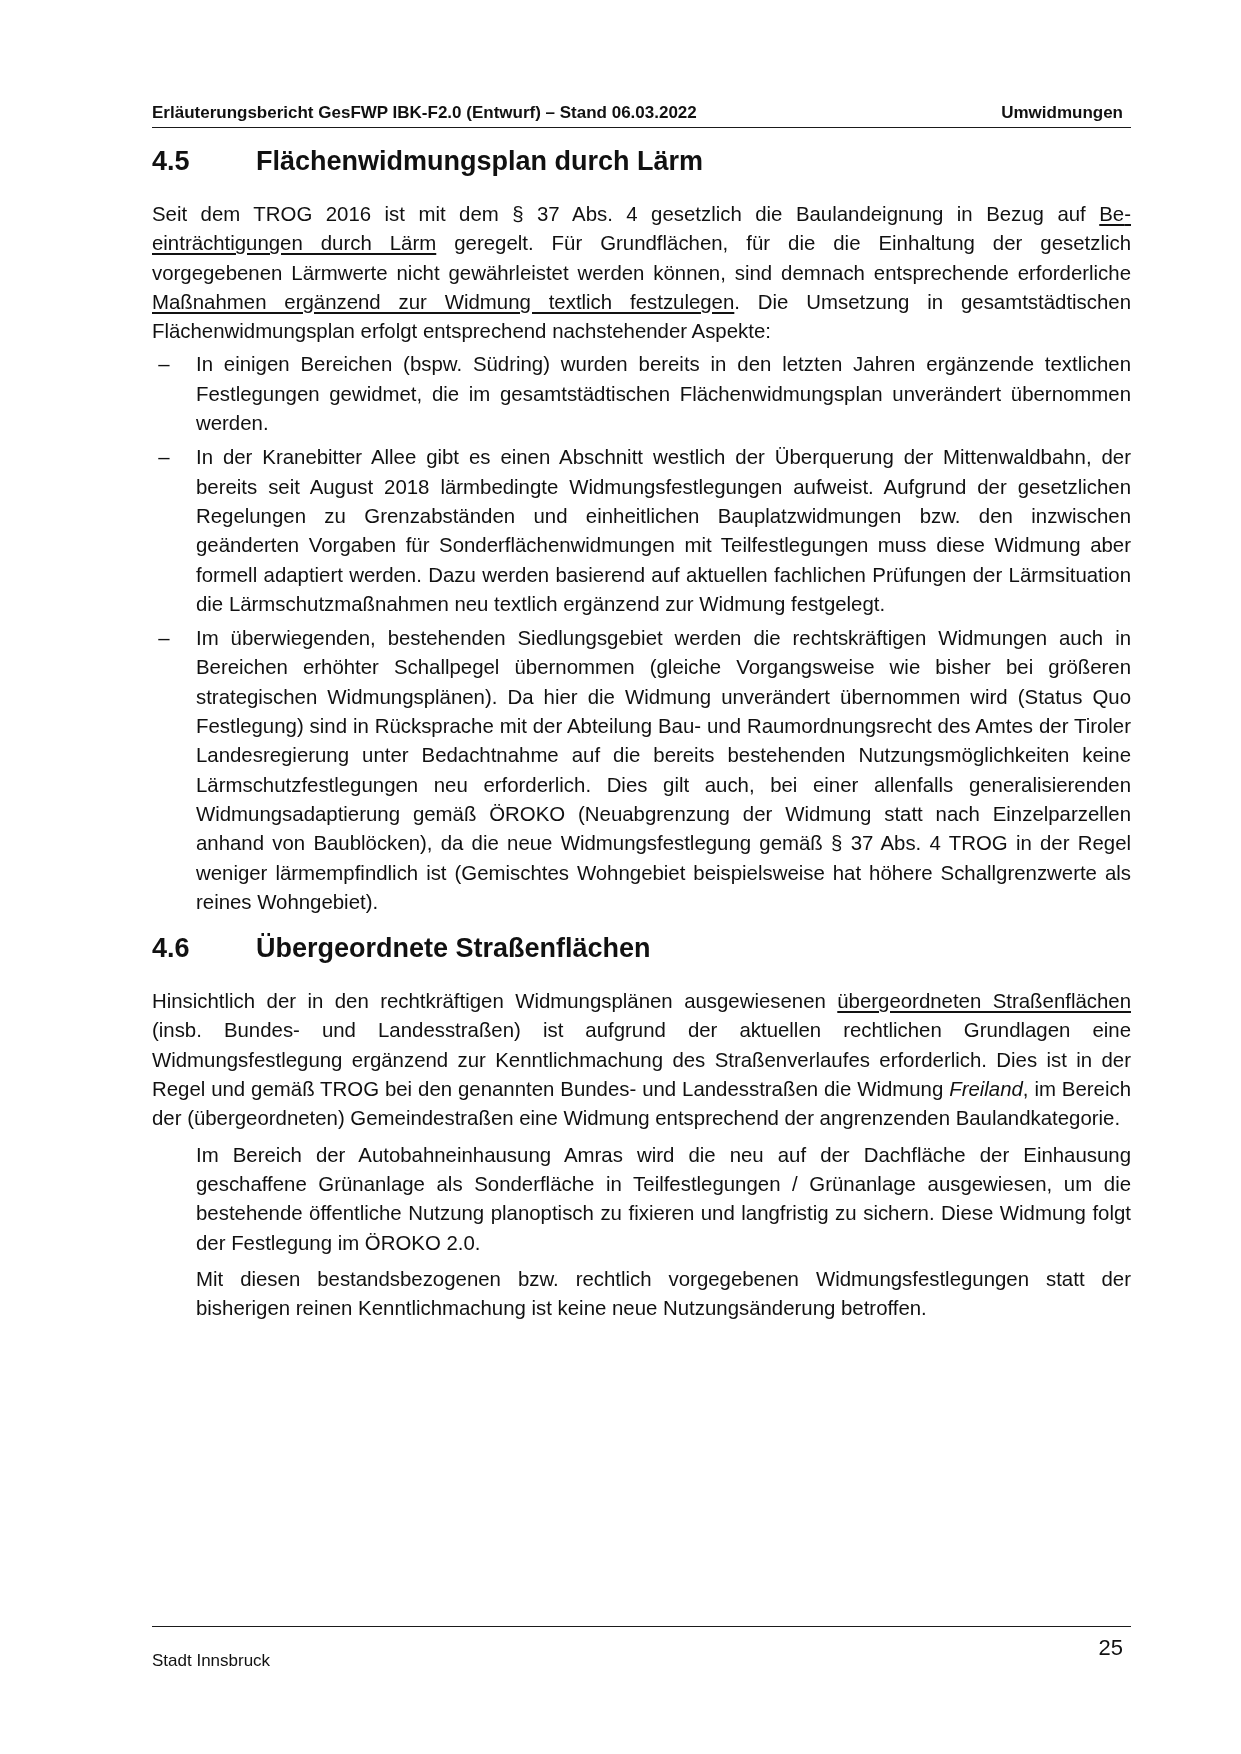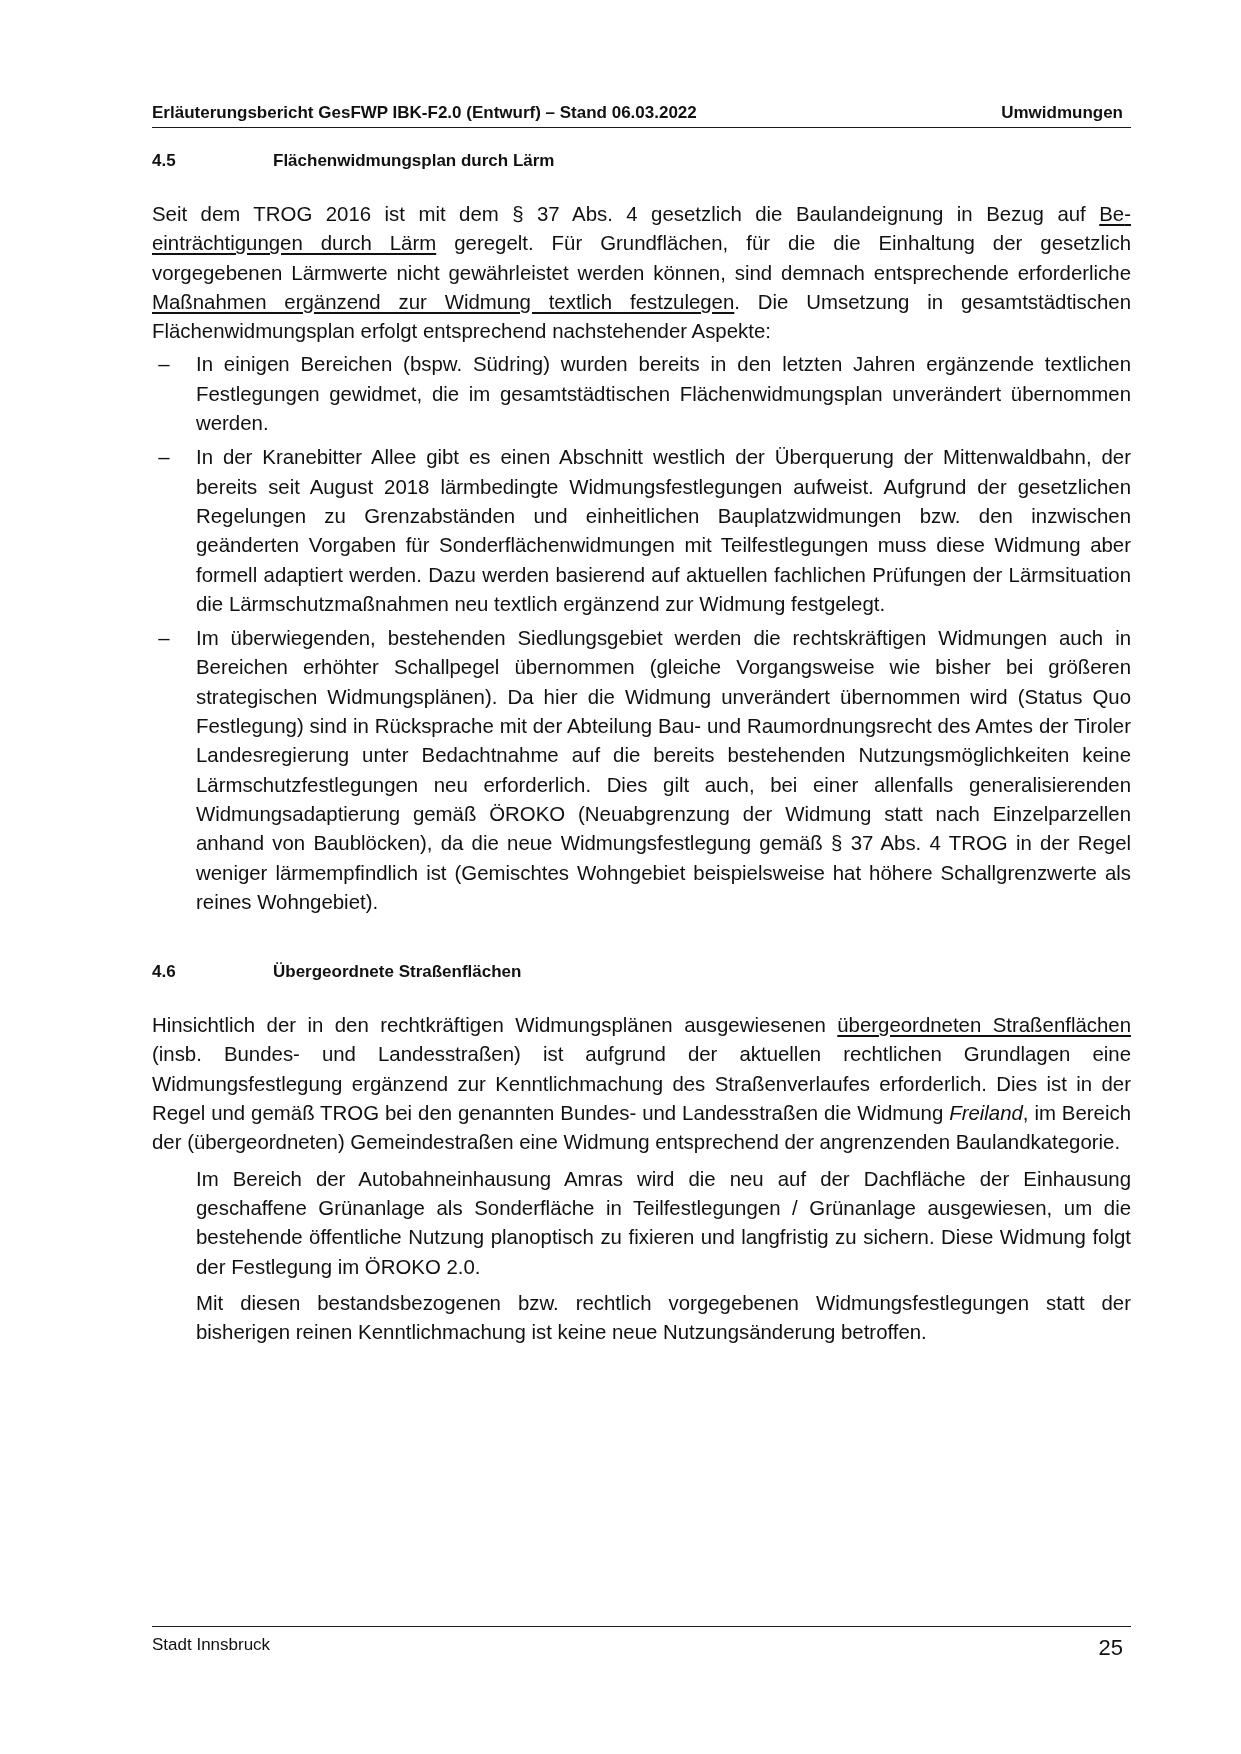--- a/index.html
+++ b/index.html
@@ -15,42 +15,41 @@
       position: absolute; left: 0; top: 2px; font-weight: bold; font-size: 17px;
     }
     .header-right {
       position: absolute; right: 8px; top: 2px; font-size: 17px; font-weight: bold;
     }
     .content {
       position: absolute; left: 152px; top: 146px; width: 979px;
       font-size: 20.4px; line-height: 29.3px;
     }
     h2 {
-      margin: 0; font-size: 17px; font-weight: bold; line-height: 30px;
+      margin: 0; font-size: 27px; font-weight: bold; line-height: 30px;
       display: flex;
-      gap: 17px;
     }
     h2 .num { width: 104px; display: inline-block; }
     p { margin: 0; text-align: justify; hyphens: manual; }
     .u { text-decoration: underline; text-underline-offset: 3px; }
     .i { font-style: italic; }
     .sec45-intro { margin-top: 24px; }
     ul.bullets { list-style: none; margin: 4px 0 0 0; padding: 0; }
     ul.bullets li { position: relative; padding-left: 44px; margin-bottom: 5px; text-align: justify; }
     ul.bullets li .dash {
       position: absolute; left: 2px; top: 0; width: 20px; text-align: center;
     }
-    .sec46 { margin-top: 40px; align-items: flex-end; }
+    .sec46 { margin-top: 16px; align-items: flex-end; }
     .sec46-p1 { margin-top: 24px; }
     .sec46-p { margin-top: 7px; margin-left: 44px; }
     .page-footer {
       position: absolute; left: 152px; top: 1626px; width: 979px;
       border-top: 1.5px solid #1a1a1a; height: 30px;
     }
-    .footer-left { position: absolute; left: 0; top: 8px; font-size: 17px; }
+    .footer-left { position: absolute; left: 0; top: 24px; font-size: 17px; }
     .footer-right { position: absolute; right: 8px; top: 8px; font-size: 22px; text-align: right; }
   </style>
 </head>
 <body>
 
 <div class="page-header">
   <span class="header-left">Erläuterungsbericht GesFWP IBK-F2.0 (Entwurf) – Stand 06.03.2022</span>
   <span class="header-right">Umwidmungen</span>
 </div>
 

